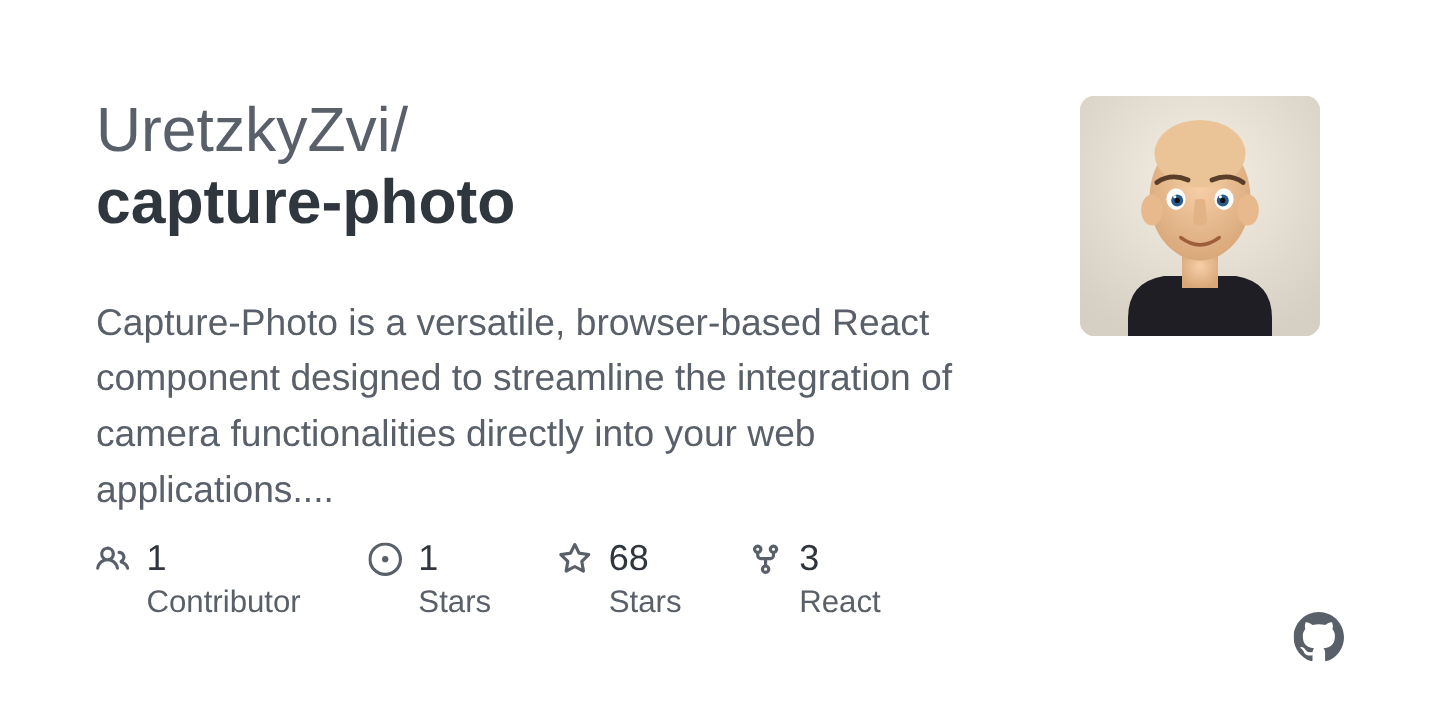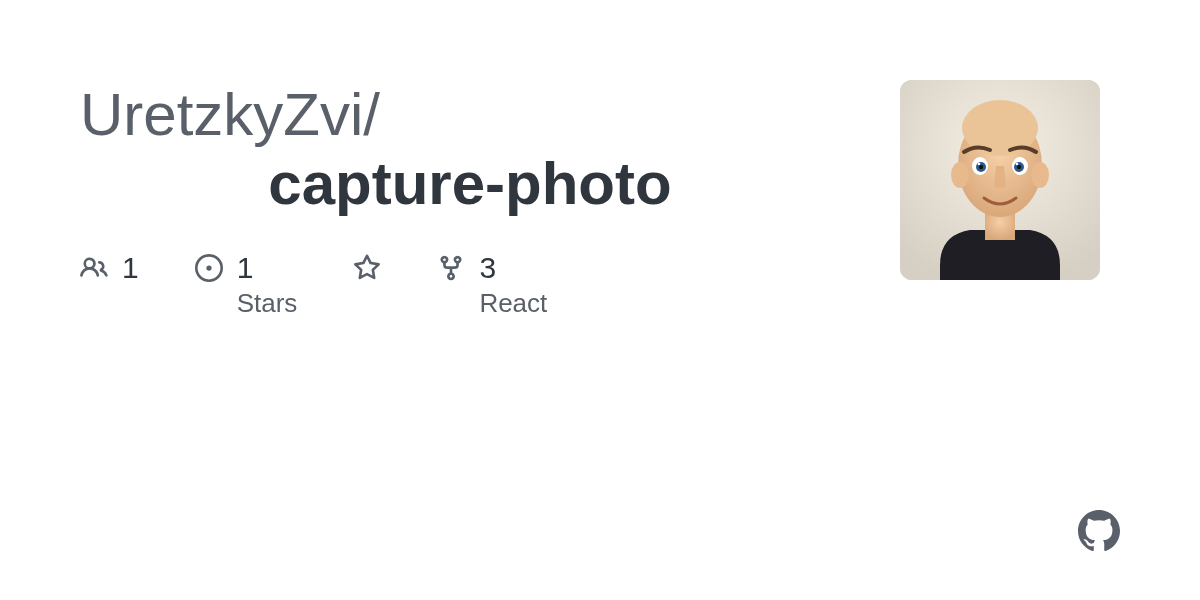--- a/index.html
+++ b/index.html
@@ -18,39 +18,38 @@
     .container {
       padding: 80px 80px 0 80px;
       display: flex;
       gap: 40px;
     }
     .content {
       flex: 1;
       max-width: 780px;
     }
     .title {
-      font-size: 60px;
+      font-size: 52px;
       line-height: 1.15;
       color: #596069;
       font-weight: 400;
-      margin-bottom: 32px;
+      margin-bottom: 46px;
     }
     .title .owner {
       color: #596069;
       font-weight: 400;
     }
     .title .slash {
       color: #596069;
       font-weight: 300;
     }
     .title .repo {
       color: #2f363d;
       font-weight: 700;
       display: block;
-      text-align: center;
     }
     .description {
       font-size: 31px;
       line-height: 1.5;
       color: #596069;
       font-weight: 400;
       margin-bottom: 16px;
     }
     .stats {
       display: flex;
@@ -120,48 +119,54 @@
   </style>
 </head>
 <body>
 
 <div class="container">
   <div class="content">
     <h1 class="title">
       <span class="owner">UretzkyZvi</span><span class="slash">/</span>
       <span class="repo">capture-photo</span>
     </h1>
+    <p class="description">Capture-Photo is a versatile, browser-based React component designed to streamline the integration of camera functionalities directly into your web applications....</p>
     <div class="stats">
       <div class="stat">
         <span class="stat-icon">
           <svg viewBox="0 0 16 16">
               <path d="M2 5.5a3.5 3.5 0 1 1 5.898 2.549 5.508 5.508 0 0 1 3.034 4.084.75.75 0 1 1-1.482.235 4 4 0 0 0-7.9 0 .75.75 0 0 1-1.482-.236A5.507 5.507 0 0 1 3.102 8.05 3.493 3.493 0 0 1 2 5.5ZM11 4a3.001 3.001 0 0 1 2.22 5.018 5.01 5.01 0 0 1 2.56 3.012.749.749 0 0 1-.885.954.752.752 0 0 1-.549-.514 3.507 3.507 0 0 0-2.522-2.372.75.75 0 0 1-.574-.73v-.352a.75.75 0 0 1 .416-.672A1.5 1.5 0 0 0 11 5.5.75.75 0 0 1 11 4Zm-5.5-.5a2 2 0 1 0-.001 3.999A2 2 0 0 0 5.5 3.5Z"></path>
             </svg>
         </span>
         <span class="stat-text">
           <span class="stat-count">1</span>
+          <span class="stat-label">Contributor</span>
         </span>
       </div>
       <div class="stat">
         <span class="stat-icon">
           <svg viewBox="0 0 16 16">
               <path d="M8 9.5a1.5 1.5 0 1 0 0-3 1.5 1.5 0 0 0 0 3Z"></path>
               <path d="M8 0a8 8 0 1 1 0 16A8 8 0 0 1 8 0ZM1.5 8a6.5 6.5 0 1 0 13 0 6.5 6.5 0 0 0-13 0Z"></path>
             </svg>
         </span>
         <span class="stat-text">
           <span class="stat-count">1</span>
           <span class="stat-label">Stars</span>
         </span>
       </div>
       <div class="stat">
         <span class="stat-icon">
           <svg viewBox="0 0 16 16">
               <path d="M8 .25a.75.75 0 0 1 .673.418l1.882 3.815 4.21.612a.75.75 0 0 1 .416 1.279l-3.046 2.97.719 4.192a.751.751 0 0 1-1.088.791L8 12.347l-3.766 1.98a.75.75 0 0 1-1.088-.79l.72-4.194L.818 6.374a.75.75 0 0 1 .416-1.28l4.21-.611L7.327.668A.75.75 0 0 1 8 .25Zm0 2.445L6.615 5.5a.75.75 0 0 1-.564.41l-3.097.45 2.24 2.184a.75.75 0 0 1 .216.664l-.528 3.084 2.769-1.456a.75.75 0 0 1 .698 0l2.77 1.456-.53-3.084a.75.75 0 0 1 .216-.664l2.24-2.183-3.096-.45a.75.75 0 0 1-.564-.41L8 2.694Z"></path>
             </svg>
+        </span>
+        <span class="stat-text">
+          <span class="stat-count">68</span>
+          <span class="stat-label">Stars</span>
         </span>
       </div>
       <div class="stat">
         <span class="stat-icon">
           <svg viewBox="0 0 16 16">
               <path d="M5 5.372v.878c0 .414.336.75.75.75h4.5a.75.75 0 0 0 .75-.75v-.878a2.25 2.25 0 1 1 1.5 0v.878a2.25 2.25 0 0 1-2.25 2.25h-1.5v2.128a2.251 2.251 0 1 1-1.5 0V8.5h-1.5A2.25 2.25 0 0 1 3.5 6.25v-.878a2.25 2.25 0 1 1 1.5 0ZM5 3.25a.75.75 0 1 0-1.5 0 .75.75 0 0 0 1.5 0Zm6.75.75a.75.75 0 1 0 0-1.5.75.75 0 0 0 0 1.5Zm-3 8.75a.75.75 0 1 0-1.5 0 .75.75 0 0 0 1.5 0Z"></path>
             </svg>
         </span>
         <span class="stat-text">
           <span class="stat-count">3</span>

